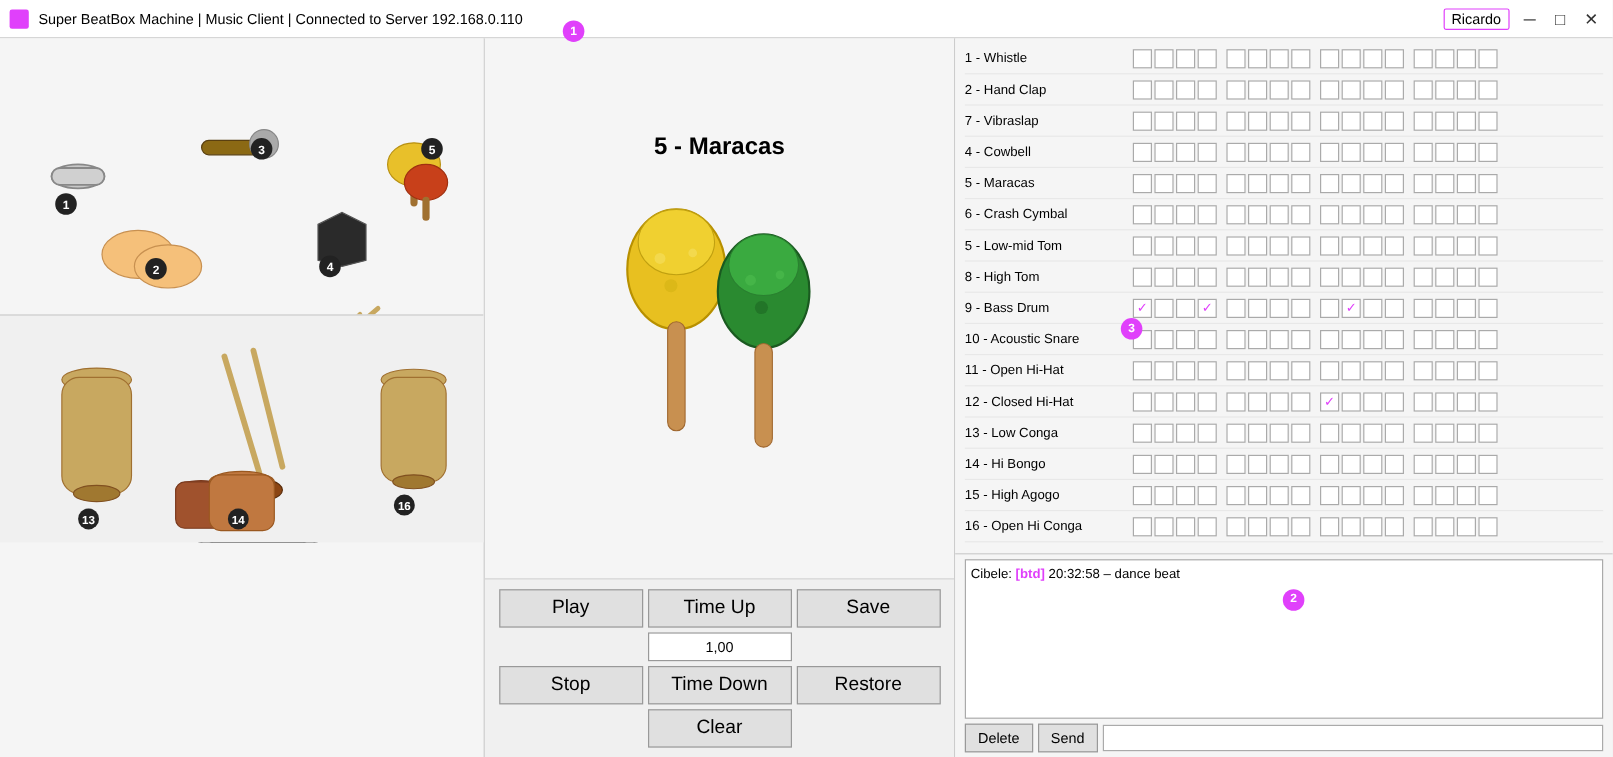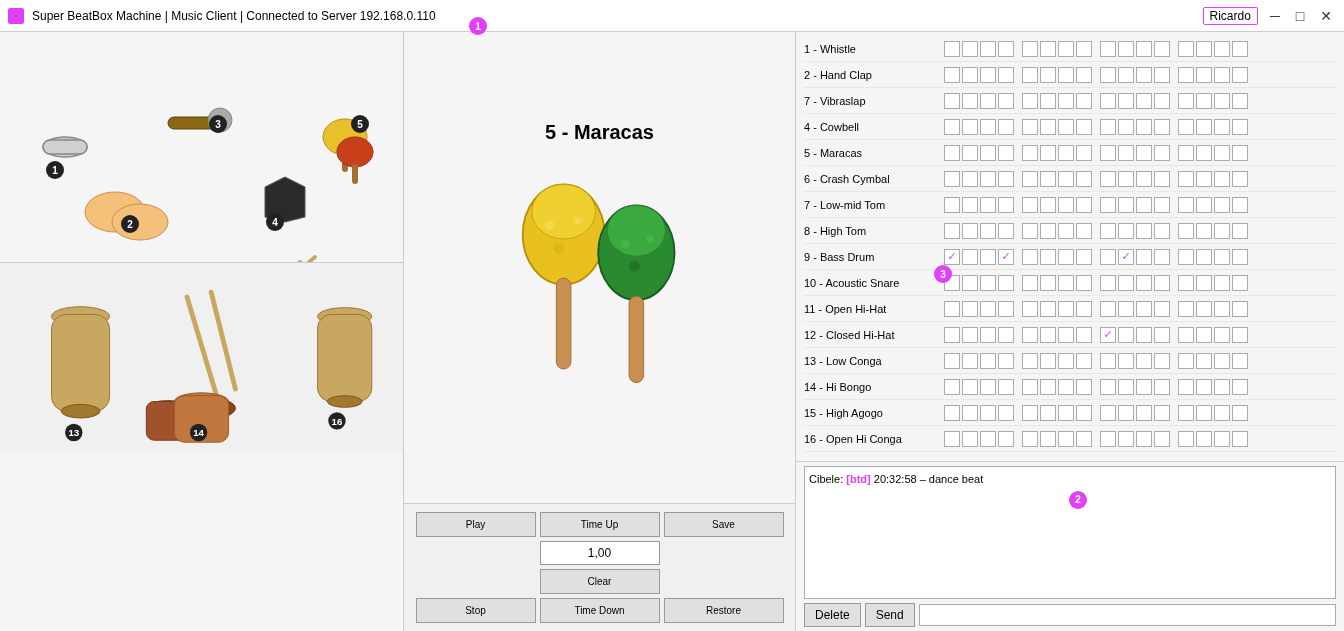--- a/index.html
+++ b/index.html
@@ -106,21 +106,21 @@
       gap: 4px;
       justify-content: center;
     }
     .ctrl-btn {
       background: #e0e0e0;
       border: 1px solid #999;
       padding: 6px 0;
       width: 120px;
       text-align: center;
       cursor: pointer;
-      font-size: 10px;
+      font-size: 16px;
       color: #000;
     }
     .tempo-display {
       border: 1px solid #999;
       background: #fff;
       padding: 4px 0;
       width: 120px;
       text-align: center;
       font-size: 12px;
     }
@@ -392,29 +392,29 @@
         <button class="ctrl-btn">Play</button>
         <button class="ctrl-btn">Time Up</button>
         <button class="ctrl-btn">Save</button>
       </div>
       <div class="controls-row">
         <div style="width:120px;"></div>
         <div class="tempo-display">1,00</div>
         <div style="width:120px;"></div>
       </div>
       <div class="controls-row">
+        <button class="ctrl-btn">Stop</button>
+        <button class="ctrl-btn">Time Down</button>
+        <button class="ctrl-btn">Restore</button>
+      </div>
+      <div class="controls-row">
         <div style="width:120px;"></div>
         <button class="ctrl-btn">Clear</button>
         <div style="width:120px;"></div>
       </div>
-      <div class="controls-row">
-        <button class="ctrl-btn">Stop</button>
-        <button class="ctrl-btn">Time Down</button>
-        <button class="ctrl-btn">Restore</button>
-      </div>
     </div>
   </div>
 
   <div class="right-panel">
     <div class="beat-grid" id="beat-grid-container">
 
     <div class="beat-row">
           <div class="beat-label">1 - Whistle</div>
           <div class="beat-checkboxes">
             <div class="beat-check"></div>
@@ -552,21 +552,21 @@
             <div class="beat-check"></div>
             <div class="beat-check"></div>
             <div class="beat-separator"></div>
             <div class="beat-check"></div>
             <div class="beat-check"></div>
             <div class="beat-check"></div>
             <div class="beat-check"></div>
           </div>
         </div>
         <div class="beat-row">
-          <div class="beat-label">7 - Low-mid Tom</div>
+          <div class="beat-label">5 - Low-mid Tom</div>
           <div class="beat-checkboxes">
             <div class="beat-check"></div>
             <div class="beat-check"></div>
             <div class="beat-check"></div>
             <div class="beat-check"></div>
             <div class="beat-separator"></div>
             <div class="beat-check"></div>
             <div class="beat-check"></div>
             <div class="beat-check"></div>
             <div class="beat-check"></div>

